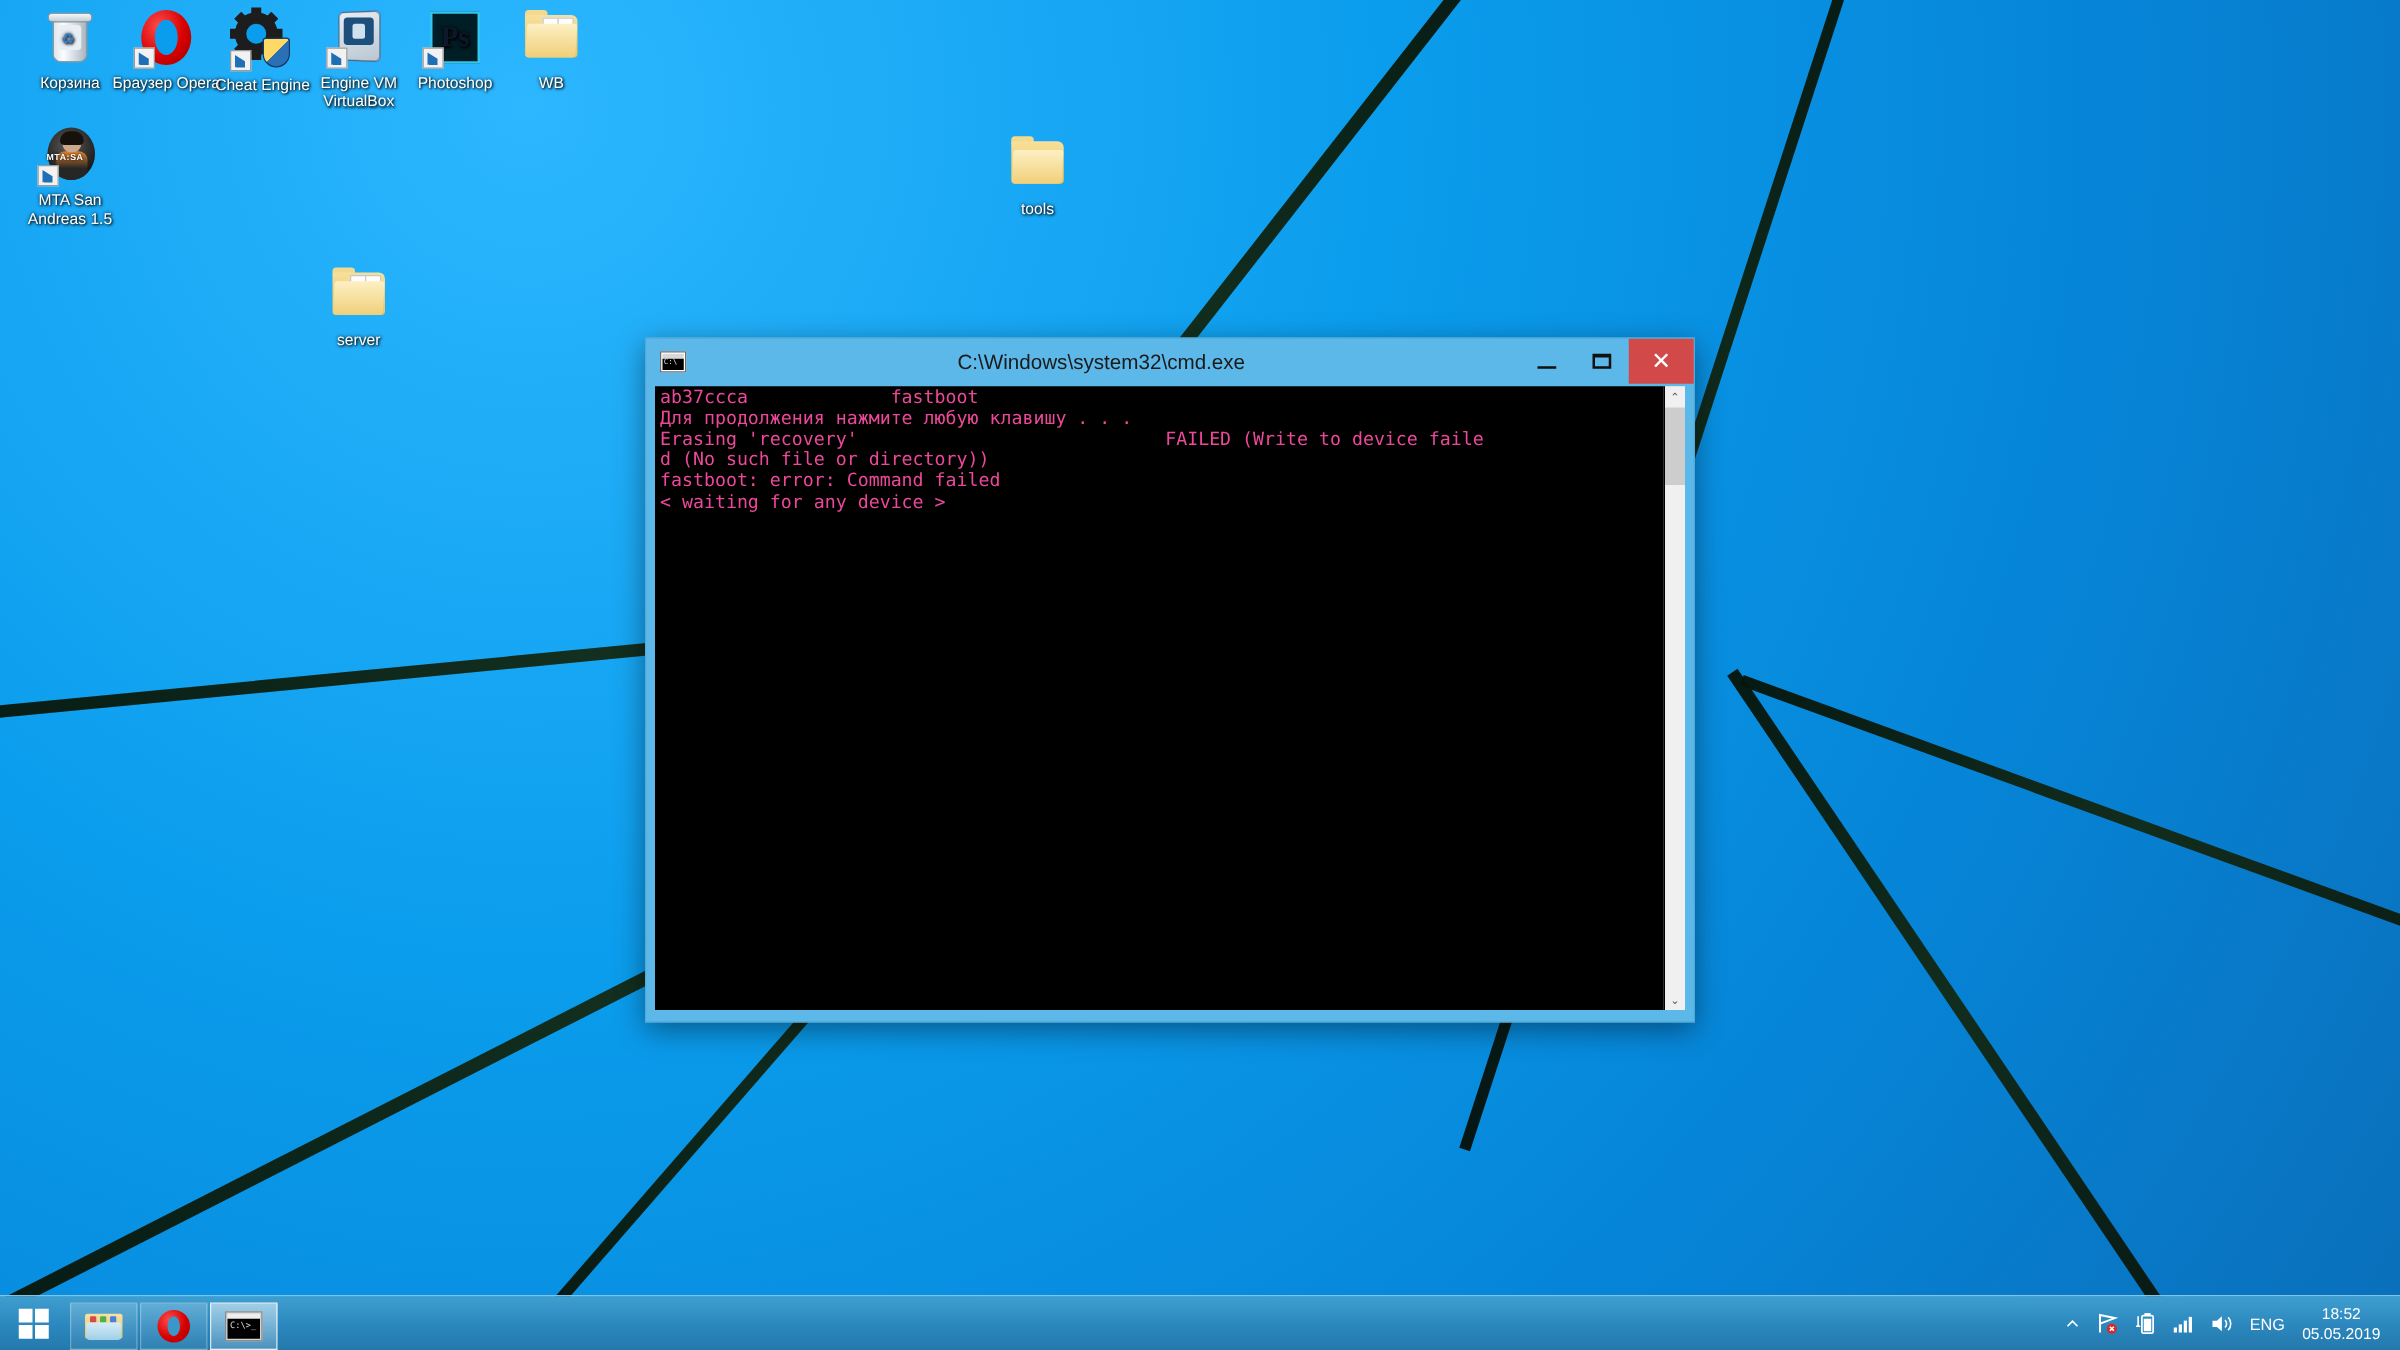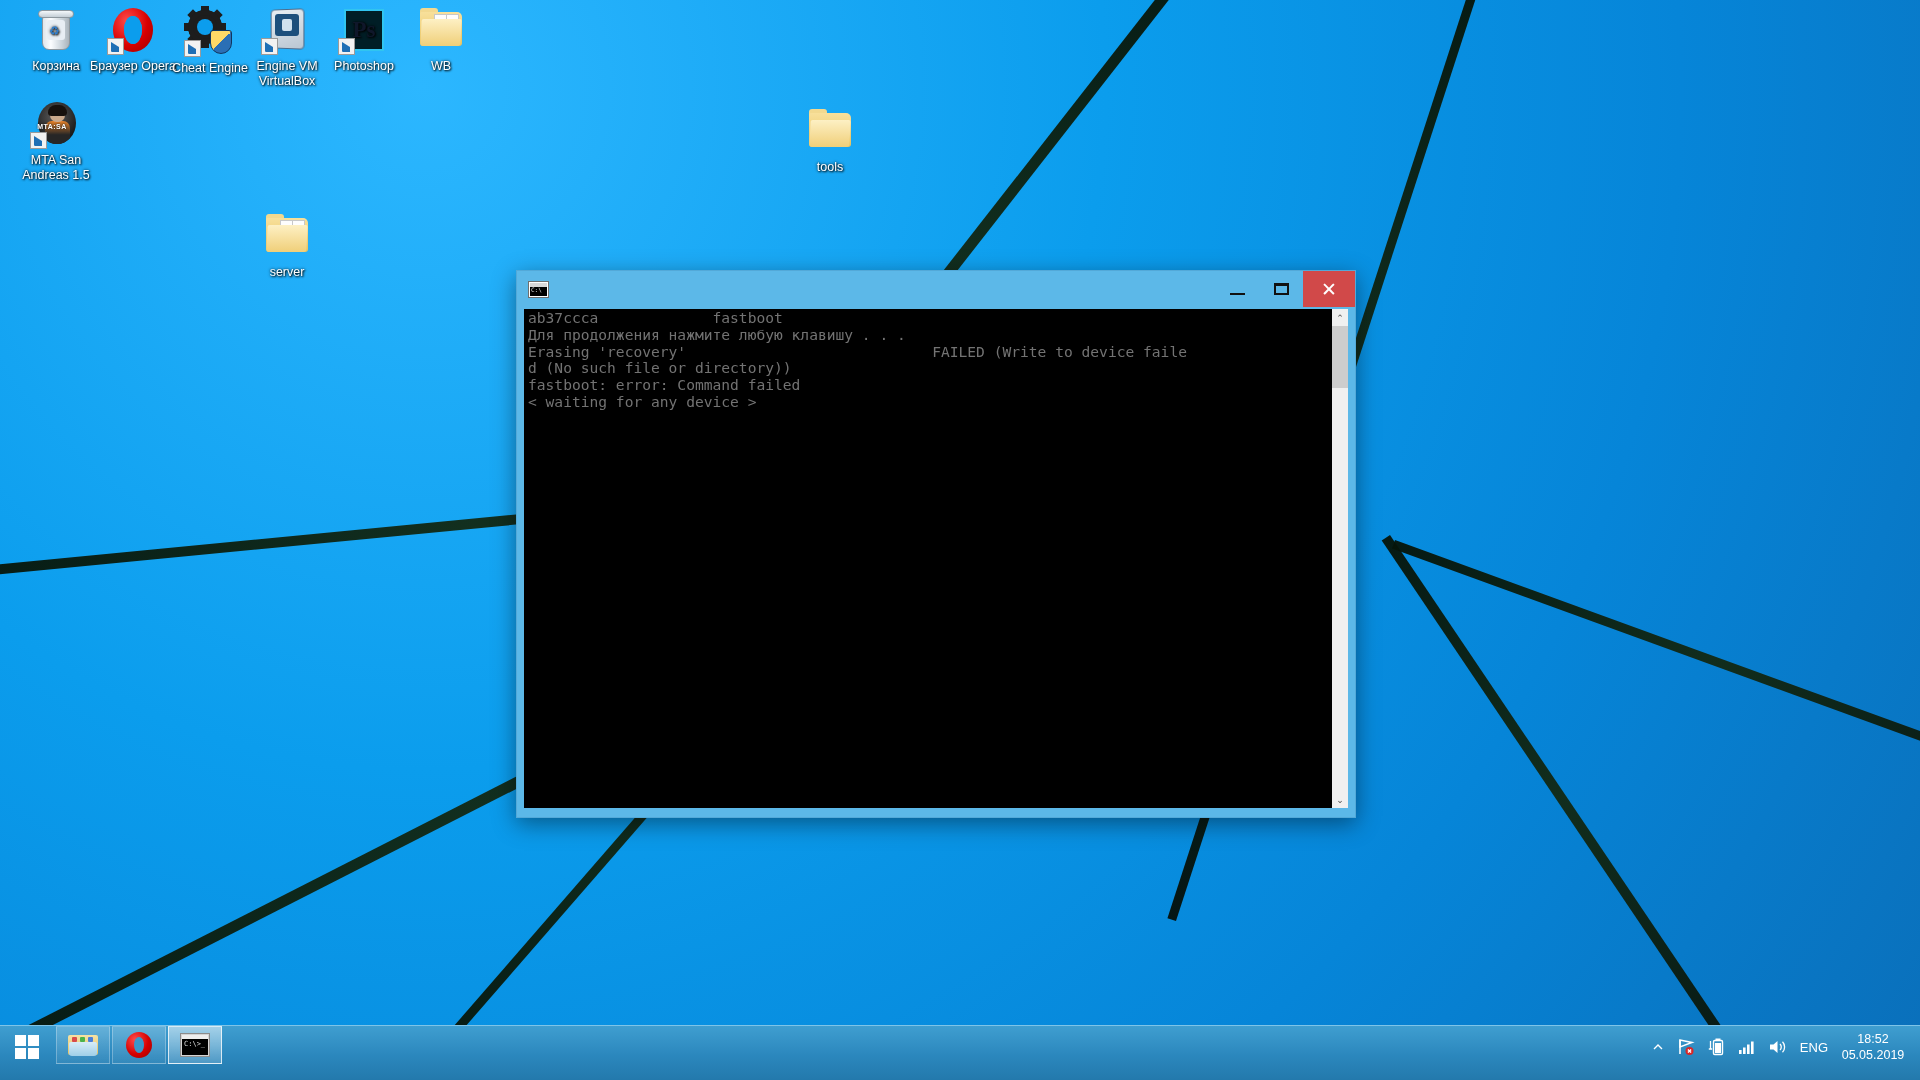--- a/index.html
+++ b/index.html
@@ -234,21 +234,21 @@
   .win-btn.close{background:#d14949;width:52px;color:#fff;font-size:19px;font-weight:300;}
 
   #cmd-body{
     position:absolute;
     left:7px; right:7px; top:38px; bottom:9px;
     background:#000;
     display:flex;
   }
   #cmd-text{
     flex:1;
-    color:#737373;
+    color:#ec4899;
     font-family:"DejaVu Sans Mono", monospace;
     font-size:14.6px;
     line-height:16.8px;
     padding:1px 0 0 4px;
     white-space:pre;
     overflow:hidden;
     letter-spacing:0px;
   }
   #cmd-scroll{
     width:17px;
@@ -263,24 +263,24 @@
     color:#4d4d4d;font-size:9px;
   }
   .sb-track{flex:1;background:#f0f0f0;position:relative;}
   .sb-thumb{
     position:absolute;left:0;right:0;top:0;height:62px;
     background:#cdcdcd;
   }
 
   
   #taskbar{
-    position:absolute;left:0;right:0;bottom:0;height:55px;
+    position:absolute;left:0;right:0;bottom:0;height:44px;
     background:linear-gradient(180deg,#3f9ed0,#2b87bd 55%,#2379ac);
     border-top:1px solid #7ec4e8;
-    display:flex;align-items:flex-start;
+    display:flex;align-items:flex-end;
     z-index:50;
   }
   #start-button{
     width:54px;height:42px;
     display:flex;align-items:center;justify-content:center;
   }
   .win-logo{width:24px;height:24px;display:grid;grid-template-columns:1fr 1fr;grid-template-rows:1fr 1fr;gap:2.5px;}
   .win-logo i{background:#fff;display:block;}
 
   .tb-item{
@@ -427,20 +427,21 @@
       <span class="lbl">tools</span>
     </div>
   </div>
 
 <div id="cmd-window">
   <div id="cmd-titlebar">
     <div class="tb-icon">
       <div class="bar"></div>
         <div class="scr"></div>
     </div>
+    <div id="cmd-title">C:\Windows\system32\cmd.exe</div>
     <div class="win-btns">
       <div class="win-btn min">
           <span></span>
         </div>
       <div class="win-btn max">
           <span></span>
         </div>
       <div class="win-btn close">✕</div>
     </div>
   </div>

